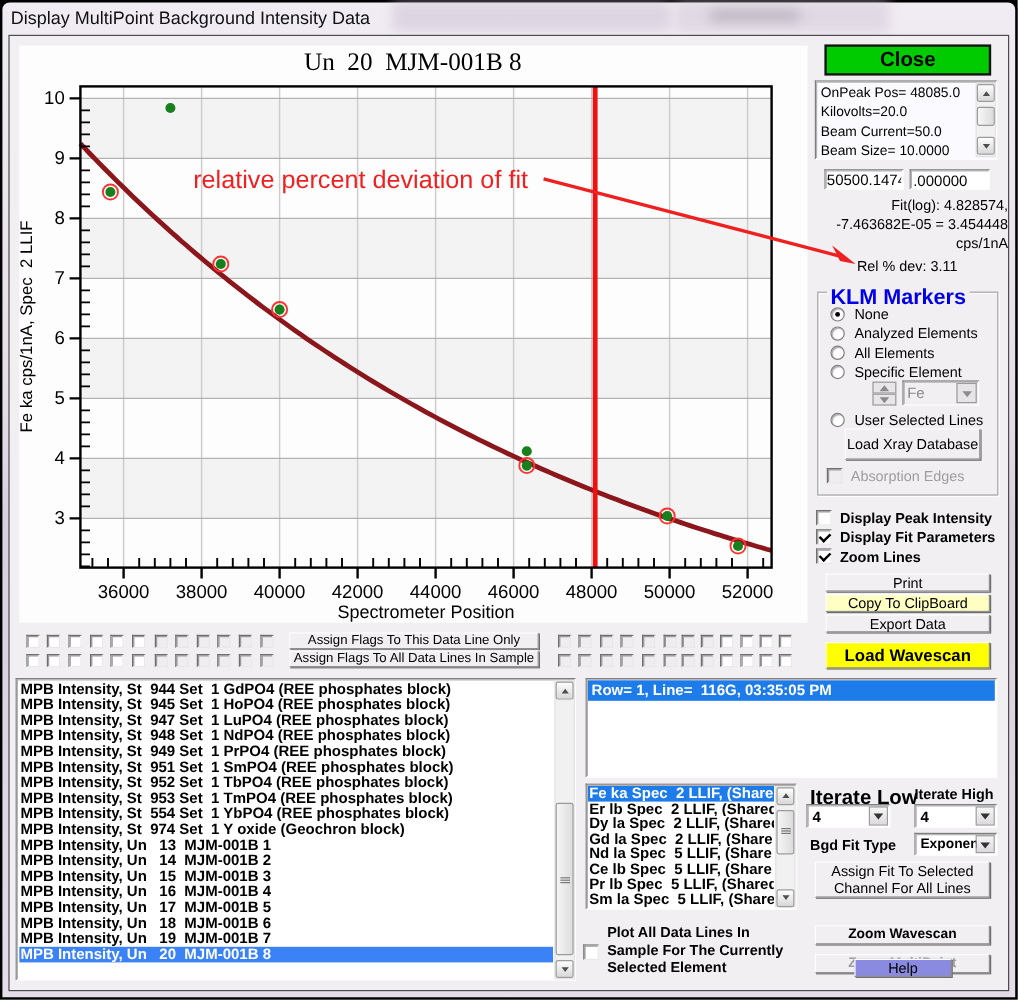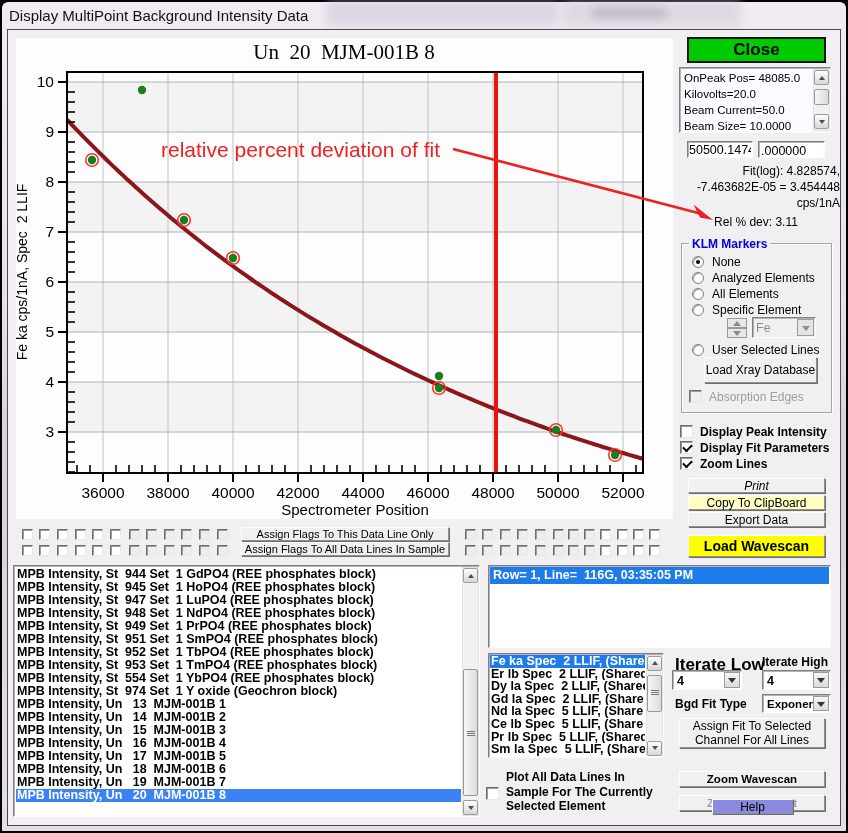--- a/index.html
+++ b/index.html
@@ -219,21 +219,21 @@
 
 <div class="abs sunken" style="left:687px;top:141px;width:66px;height:17px;"></div>
 <div class="abs" style="left:689px;top:143px;width:62px;overflow:hidden;font-size:12.5px;white-space:pre;">50500.14749</div>
 <div class="abs sunken" style="left:758px;top:141px;width:67px;height:17px;"></div>
 <div class="abs" style="left:761px;top:144px;font-size:12.5px;">.000000</div>
 
 <div class="abs" style="left:672px;top:163px;width:168px;text-align:right;font-size:12px;line-height:16px;">Fit(log): 4.828574,<br>-7.463682E-05 = 3.454448<br>cps/1nA</div>
 <div class="abs" style="left:672px;top:215px;width:168px;text-align:center;font-size:12px;">Rel % dev: 3.11</div>
 
 <div class="abs" style="left:681px;top:243px;width:151px;height:170px;border:1px solid #a5a5a5;box-shadow:1px 1px 0 #fff,inset 1px 1px 0 #fff;"></div>
-<div class="abs bold" style="left:689px;top:237px;background:#f1eff2;padding:0 3px;font-size:12px;color:#0000e6;">KLM Markers</div>
+<div class="abs bold" style="left:689px;top:237px;background:#f1eff2;padding:0 3px;font-size:18px;color:#0000e6;">KLM Markers</div>
 <div class="radio sel" style="left:692px;top:256px;"></div>
 <div class="lbl" style="left:712px;top:255px;">None</div>
 <div class="radio" style="left:692px;top:272px;"></div>
 <div class="lbl" style="left:712px;top:271px;">Analyzed Elements</div>
 <div class="radio" style="left:692px;top:288px;"></div>
 <div class="lbl" style="left:712px;top:287px;">All Elements</div>
 <div class="radio" style="left:692px;top:304px;"></div>
 <div class="lbl" style="left:712px;top:303px;">Specific Element</div>
 
 <div class="abs" style="left:727px;top:318px;width:20px;height:10px;background:#e8e6e9;border:1px solid #999;">
@@ -254,21 +254,21 @@
 <div class="cb gray" style="left:689px;top:390px;"></div>
 <div class="lbl" style="left:709px;top:390px;color:#9d9d9d;">Absorption Edges</div>
 
 <div class="cb" style="left:680px;top:425px;"></div>
 <div class="lbl bold" style="left:700px;top:425px;">Display Peak Intensity</div>
 <div class="cb chk" style="left:680px;top:441px;"></div>
 <div class="lbl bold" style="left:700px;top:441px;">Display Fit Parameters</div>
 <div class="cb chk" style="left:680px;top:457px;"></div>
 <div class="lbl bold" style="left:700px;top:457px;">Zoom Lines</div>
 
-<div class="abs raised btn" style="left:688px;top:478px;width:137px;height:15px;font-style:italic;">Print</div>
+<div class="abs raised btn" style="left:688px;top:478px;width:137px;height:15px;">Print</div>
 <div class="abs raised btn" style="left:688px;top:495px;width:137px;height:15px;background:#ffffc4;">Copy To ClipBoard</div>
 <div class="abs raised btn" style="left:688px;top:512px;width:137px;height:15px;">Export Data</div>
 <div class="abs raised btn bold" style="left:688px;top:535px;width:137px;height:22px;background:#ffff00;font-size:14px;">Load Wavescan</div>
 <div class="cb" style="left:21.8px;top:528.5px;width:11px;height:11px;"></div>
 <div class="cb" style="left:39.4px;top:528.5px;width:11px;height:11px;"></div>
 <div class="cb" style="left:57px;top:528.5px;width:11px;height:11px;"></div>
 <div class="cb" style="left:74.7px;top:528.5px;width:11px;height:11px;"></div>
 <div class="cb" style="left:92.3px;top:528.5px;width:11px;height:11px;"></div>
 <div class="cb" style="left:109.9px;top:528.5px;width:11px;height:11px;"></div>
 <div class="cb gray" style="left:128.9px;top:528.5px;width:11px;height:11px;"></div>

